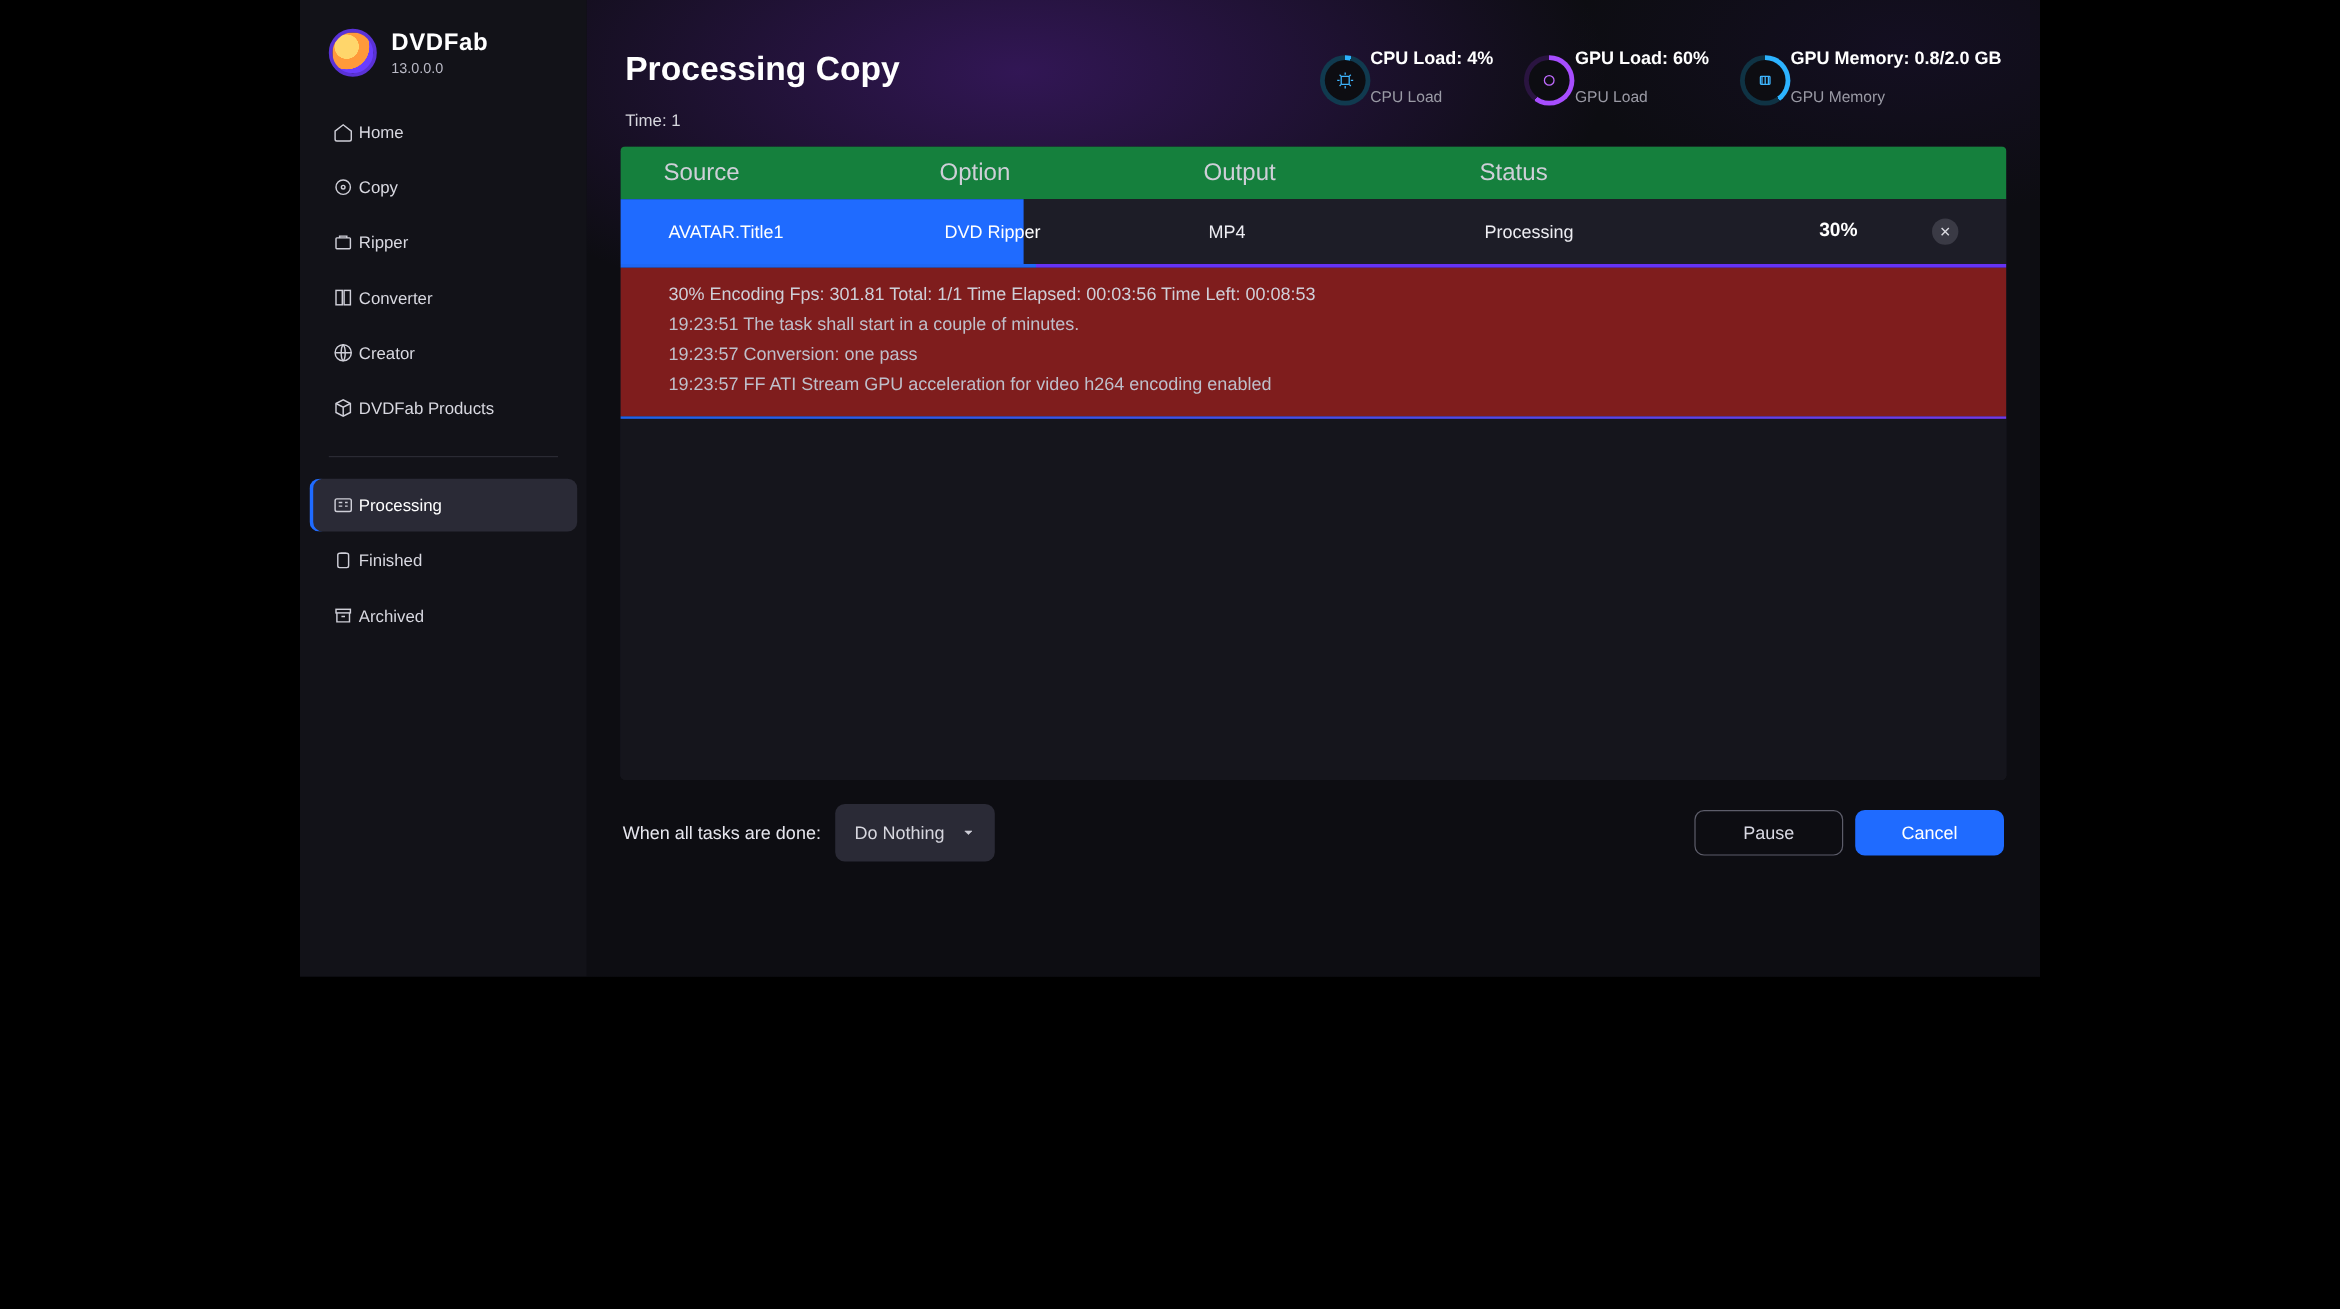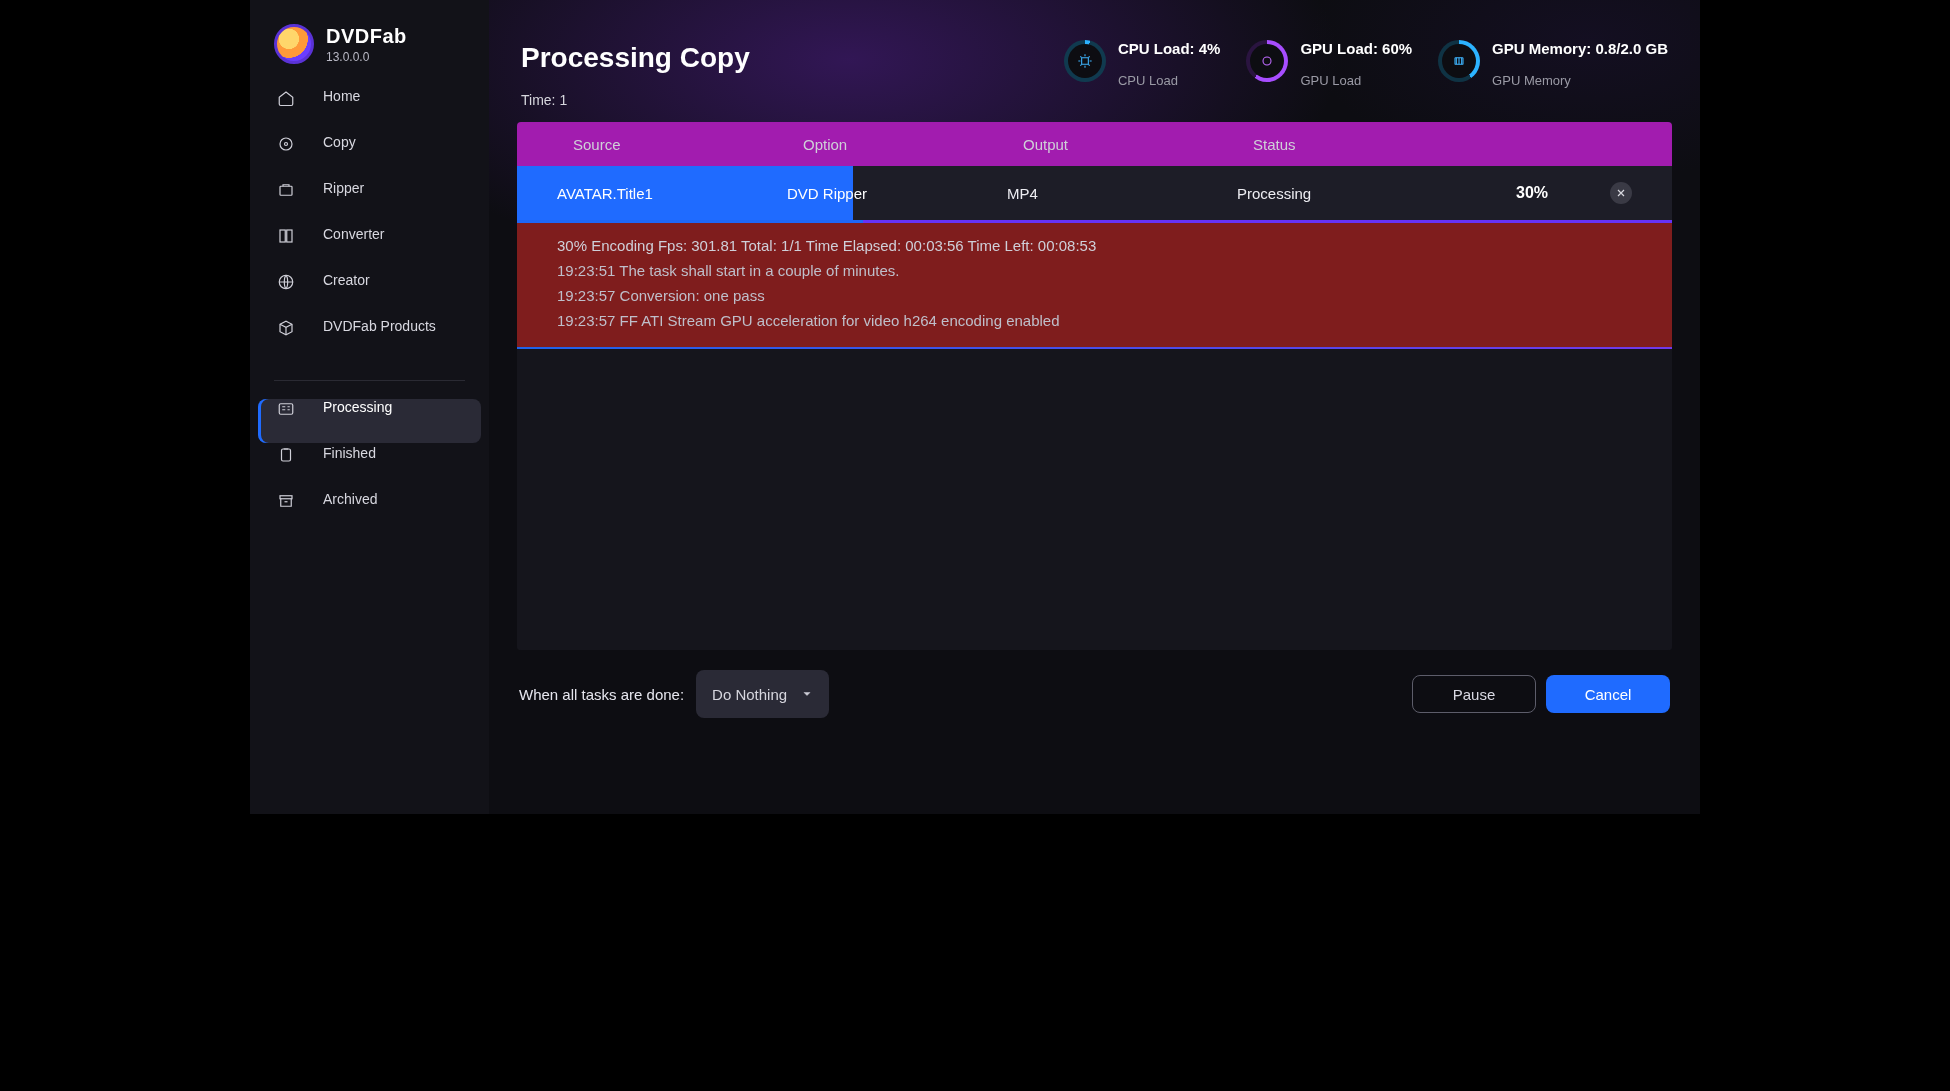--- a/index.html
+++ b/index.html
@@ -21,49 +21,49 @@
   .winbtn{width:18px;height:18px;display:flex;align-items:center;justify-content:center;cursor:pointer}
   .winbtn svg{width:16px;height:16px;stroke:#c3c3cc;fill:none;stroke-width:1.6}
   
   .sidebar{width:268px;background:var(--sidebar);display:flex;flex-direction:column;padding-top:24px}
   .brand{display:flex;align-items:center;gap:12px;padding:0 24px 18px 24px}
   .logo{width:40px;height:40px;border-radius:50%;background:radial-gradient(circle at 35% 35%,#ffd66b 0 32%,#ff9a3a 33% 60%,#6a3dff 61% 100%);border:3px solid #5a32d6;position:relative;flex:0 0 auto}
   .brand-text{display:flex;flex-direction:column}
   .brand-name{font-weight:800;font-size:20px;color:#fff;letter-spacing:.5px}
   .brand-ver{font-size:12px;color:#b9b9c5;margin-top:2px}
   .nav{display:flex;flex-direction:column;gap:2px;padding:6px 8px}
-  .nav-item{display:flex;gap:27px;height:44px;padding:0 18px;border-radius:8px;color:#d8d8e0;cursor:pointer}
+  .nav-item{display:flex;align-items:center;gap:3px;height:44px;padding:0 18px;border-radius:8px;color:#d8d8e0;cursor:pointer}
   .nav-item .nicon{width:20px;height:20px;display:flex;align-items:center;justify-content:center}
   .nav-item .nicon svg{width:18px;height:18px;stroke:#cfcfd8;fill:none;stroke-width:1.6}
   .nav-item.active{background:#2a2a36;color:#fff;box-shadow:inset 3px 0 0 var(--blue)}
   .nav-sep{height:1px;background:#2a2a33;margin:12px 24px}
   
   .main{flex:1;display:flex;flex-direction:column;position:relative;background:
     radial-gradient(700px 320px at 360px 60px, rgba(80,30,140,.55), transparent 70%),
     radial-gradient(400px 200px at 1100px 40px, rgba(40,20,80,.25), transparent 70%),
     linear-gradient(var(--bg),var(--bg))}
   .header{display:flex;align-items:flex-start;justify-content:space-between;padding:42px 32px 14px 32px}
   .header-left h1{margin:0;font-size:28px;font-weight:700;color:#fff}
   .totals{margin-top:18px;color:#d7d7de}
   .gauges{display:flex;gap:26px;align-items:center;margin-top:-2px}
-  .gauge{display:flex;align-items:flex-start;gap:12px}
+  .gauge{display:flex;align-items:flex-end;gap:0}
   .ring{width:42px;height:42px;border-radius:50%;position:relative}
   .ring::after{content:"";position:absolute;inset:4px;border-radius:50%;background:var(--bg)}
   .ring.cpu{background:conic-gradient(#2cb3ff 0 14deg,#103a4f 14deg 360deg)}
   .ring.gpu{background:conic-gradient(#a74dff 0 216deg,#2a1440 216deg 360deg)}
   .ring.mem{background:conic-gradient(#2cb3ff 0 144deg,#0f3344 144deg 360deg)}
   .ring .cicon{position:absolute;inset:0;display:flex;align-items:center;justify-content:center;z-index:1}
   .ring .cicon svg{width:16px;height:16px;stroke:#3fb6ff;fill:none;stroke-width:1.6}
   .ring.gpu .cicon svg{stroke:#c06bff}
   .gauge-txt{display:flex;flex-direction:column}
   .gauge-title{font-weight:700;color:#fff;font-size:15px}
   .gauge-sub{color:var(--muted);font-size:13px;margin-top:16px}
   
   .tasks{margin:0 28px;background:#1a1a23;border-radius:4px;flex:0 0 auto;height:528px;display:flex;flex-direction:column;overflow:hidden}
-  .thead{display:grid;grid-template-columns:230px 220px 230px 255px 1fr;align-items:center;height:44px;padding:0 56px;color:#cfcfd8;font-size:15px;background:#a21caf}
+  .thead{display:grid;grid-template-columns:230px 220px 230px 255px 1fr;align-items:center;height:44px;padding:0 36px;color:#cfcfd8;font-size:20px;background:#15803d}
   .row-wrap{position:relative}
   .row{display:grid;grid-template-columns:230px 220px 230px 255px 80px 60px;align-items:center;height:54px;padding:0 40px;color:#ededf2;font-size:15px;position:relative;background:#1d1d27}
   .row .src{color:#fff}
   .row .opt{color:#fff}
   .row .selbg{position:absolute;left:0;top:0;bottom:0;width:336px;background:var(--blue);z-index:0}
   .row > span{position:relative;z-index:1}
   .row .pct{font-weight:700;color:#fff;font-size:16px;justify-self:center}
   .row .xbtn{width:22px;height:22px;border-radius:50%;background:#3a3a45;display:flex;align-items:center;justify-content:center;cursor:pointer;justify-self:end}
   .row .xbtn svg{width:12px;height:12px;stroke:#d9d9e0;stroke-width:2.4;fill:none}
   .progress{height:3px;background:linear-gradient(90deg,var(--blue) 0 30%, #6a34ff 30% 100%);opacity:.95}

